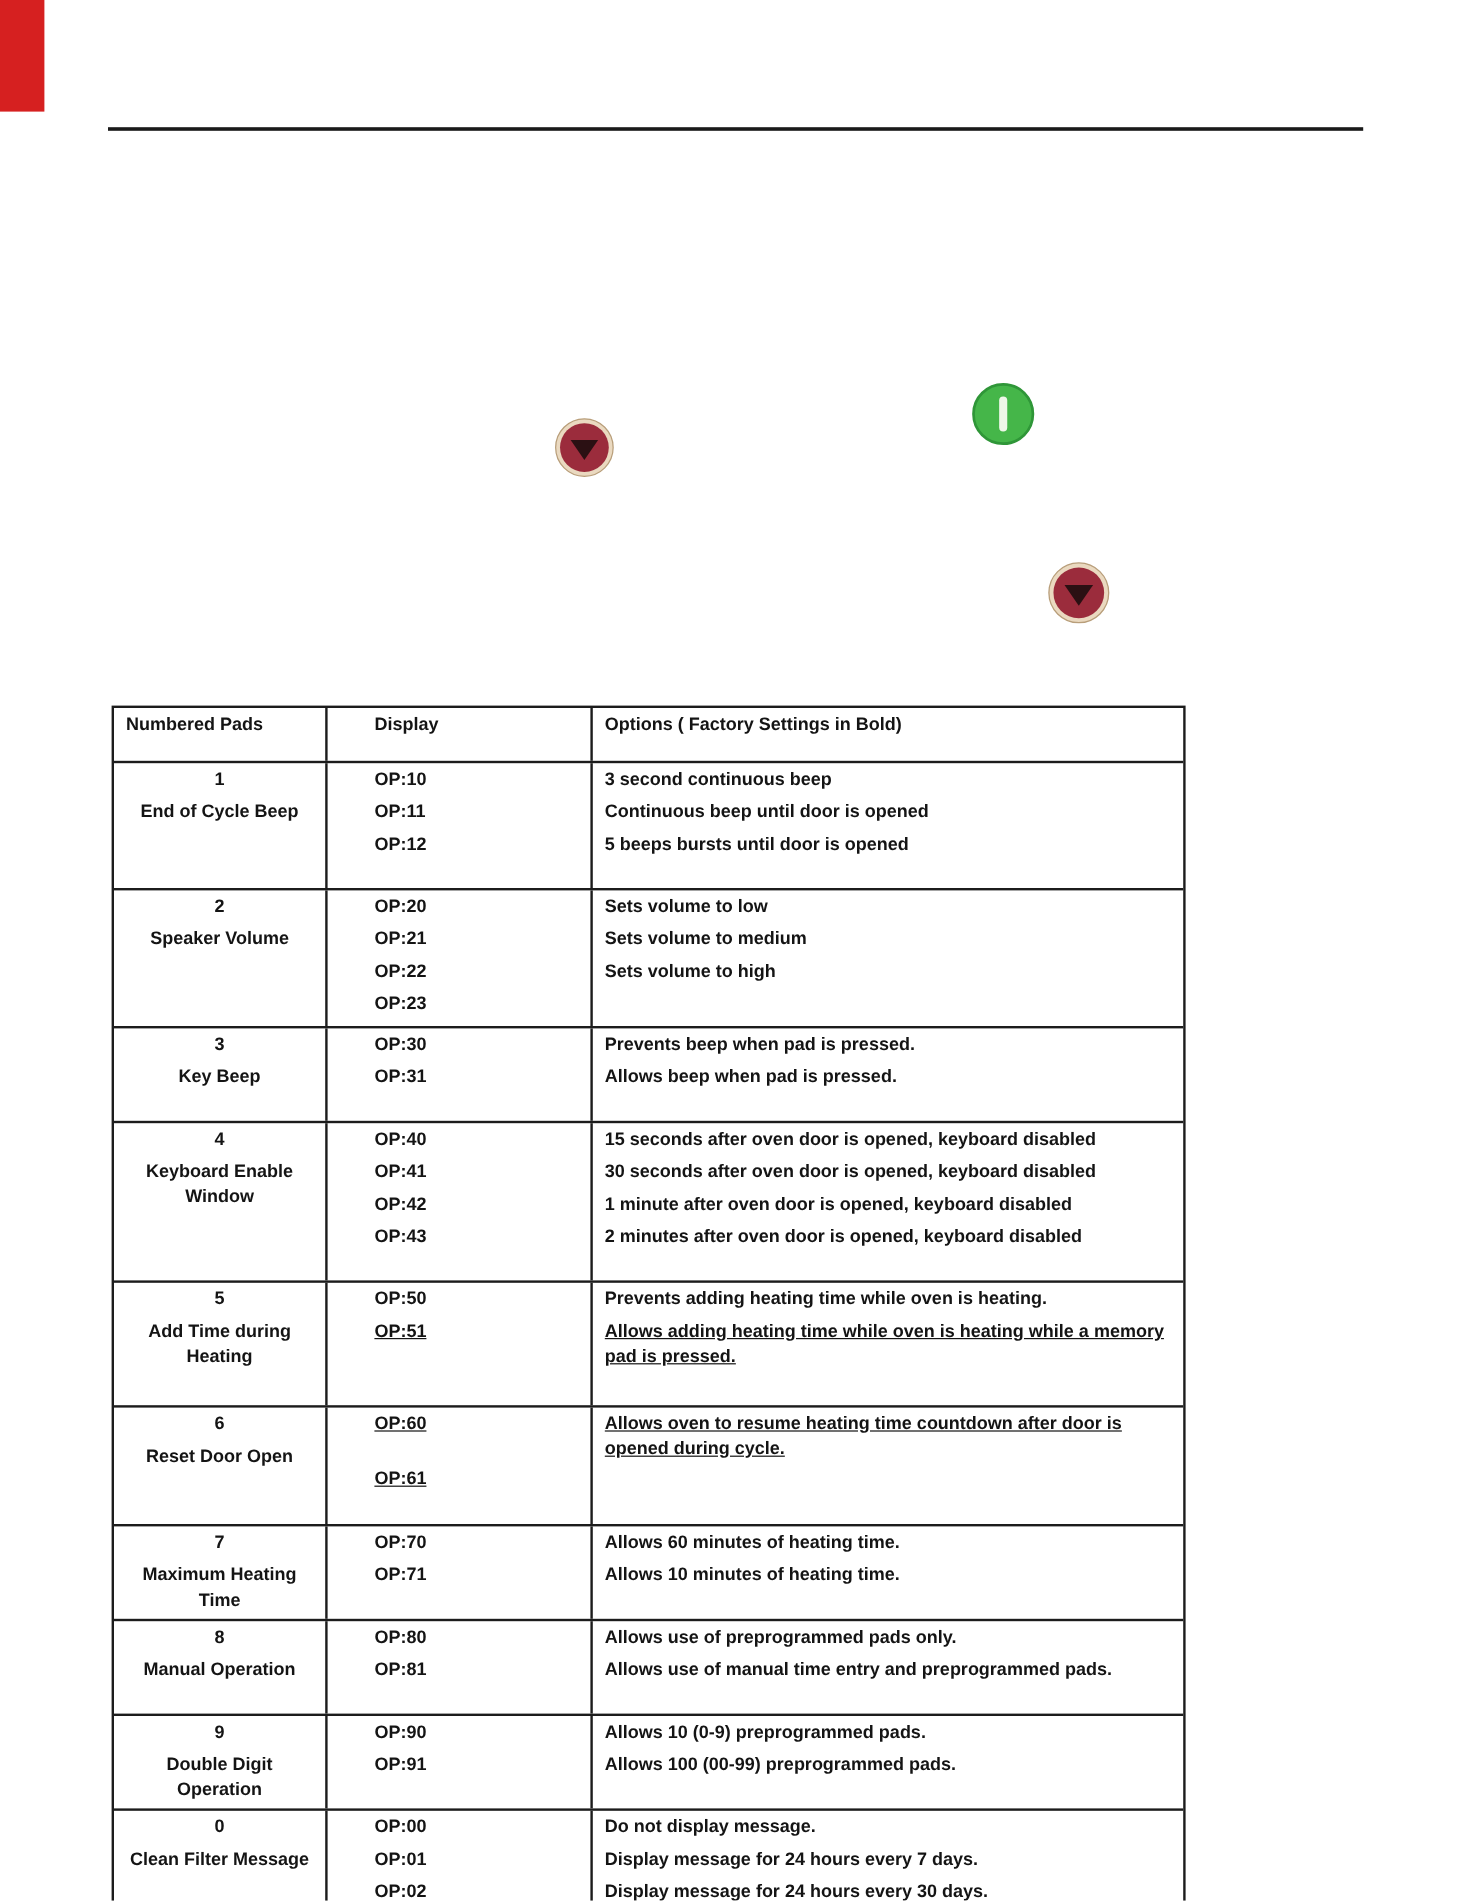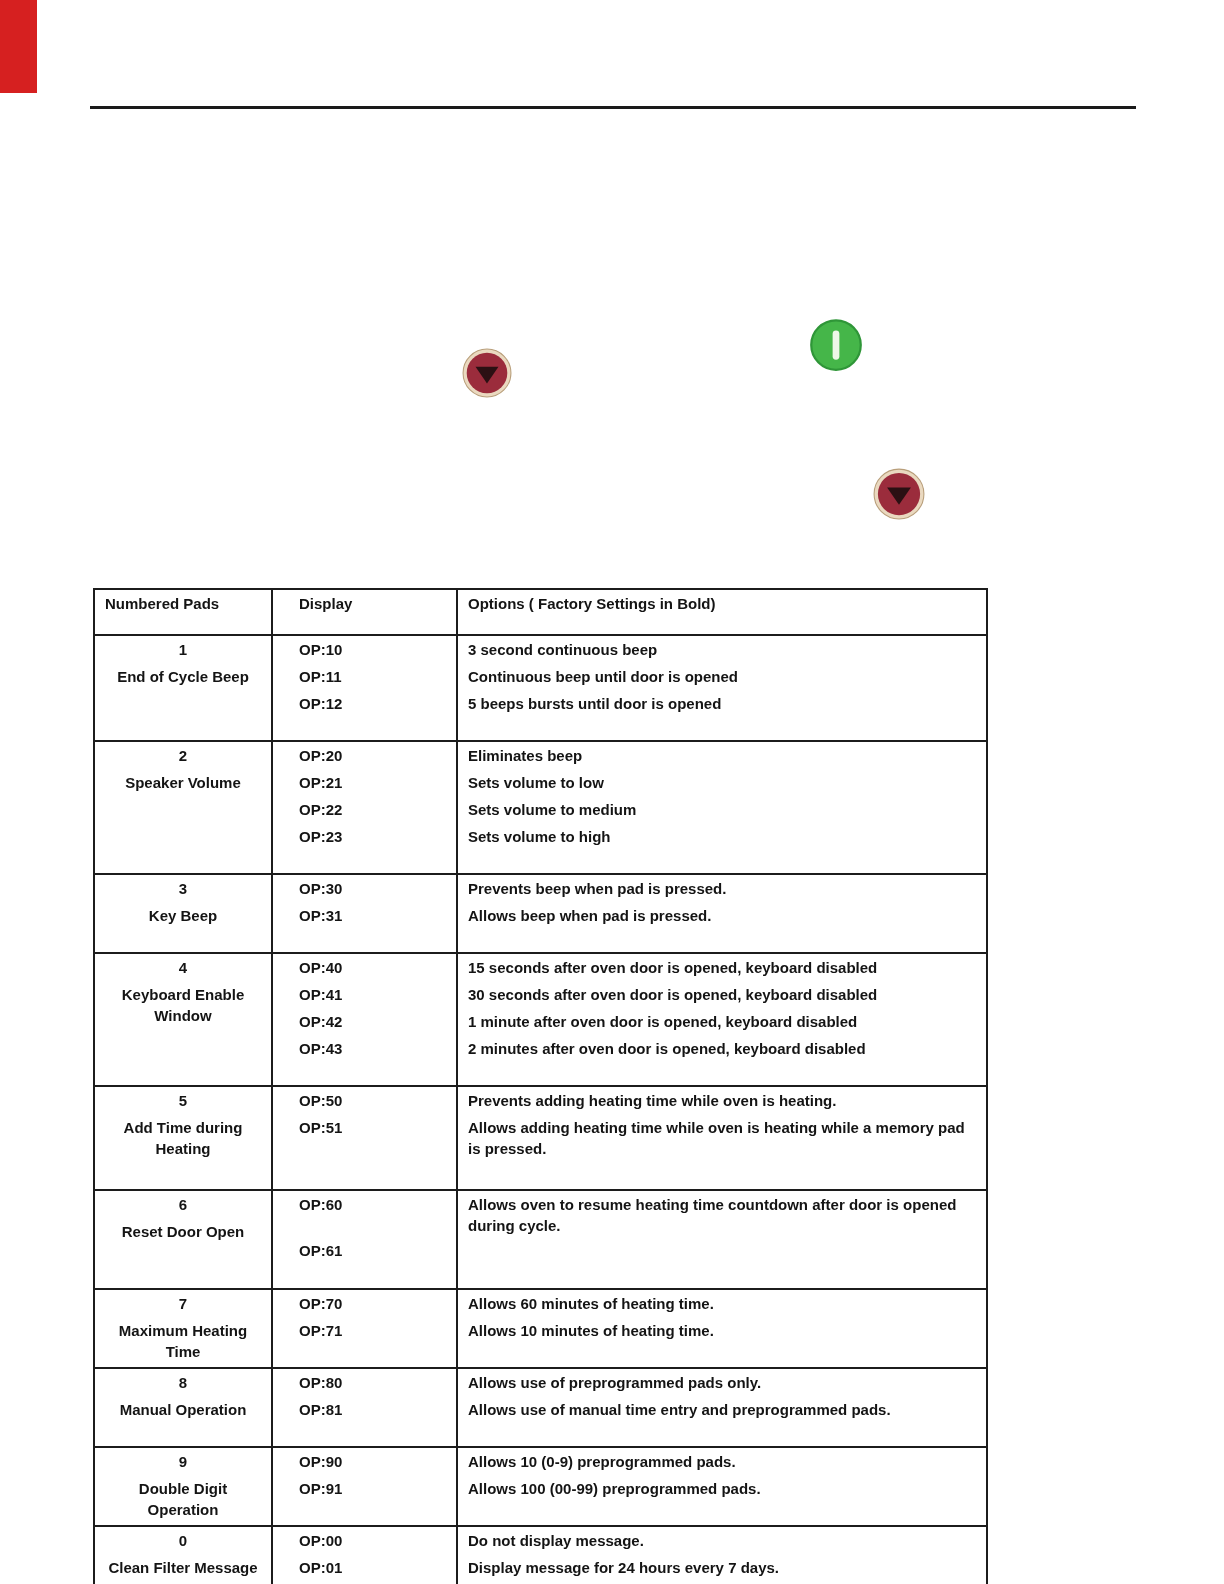--- a/index.html
+++ b/index.html
@@ -18,24 +18,24 @@
   .op-table{
     position:absolute;left:93px;top:588px;width:895px;
     border:2px solid #1c1c1c;
     color:#141414;font-size:15px;font-weight:bold;line-height:21px;
     box-sizing:border-box;
   }
   .trow{display:flex;align-items:stretch;box-sizing:border-box;}
   .group{border-top:2px solid #1c1c1c;}
   .cell{box-sizing:border-box;}
   .pad{width:178px;border-right:2px solid #1c1c1c;text-align:center;padding:3px 10px 2px 10px;}
-  .codes{width:185px;border-right:2px solid #1c1c1c;padding:3px 4px 2px 26px;}
+  .codes{width:185px;border-right:2px solid #1c1c1c;padding:3px 4px 2px 3px;margin-left:36px;}
   .opts{flex:1;padding:3px 8px 20px 10px;}
   .line{min-height:27px;box-sizing:border-box;}
-  .h2{min-height:46px;}
+  .h2{min-height:46px;text-decoration:underline;}
   .hdr .pad{text-align:left;padding-left:10px;}
   .hdr{min-height:27px;}
   .pad-num{min-height:27px;}
 
   .mh88{min-height:88px;} .mh108{min-height:108px;} .mh56{min-height:56px;}
   .mh104{min-height:104px;} .mh92{min-height:92px;} .mh78{min-height:78px;}
   .mh54{min-height:54px;} .mh72{min-height:72px;} .mh136{min-height:136px;}
 </style>
 </head>
 <body>
@@ -98,21 +98,20 @@
         <div class="pad-num">2</div>
         <div class="pad-name">Speaker Volume</div>
       </div>
       <div class="cell codes">
         <div class="line">OP:20</div>
         <div class="line">OP:21</div>
         <div class="line">OP:22</div>
         <div class="line">OP:23</div>
       </div>
       <div class="cell opts">
-        <div class="line">Eliminates beep</div>
         <div class="line">Sets volume to low</div>
         <div class="line">Sets volume to medium</div>
         <div class="line">Sets volume to high</div>
       </div>
     </div>
 
     <div class="trow group mh56">
       <div class="cell pad">
         <div class="pad-num">3</div>
         <div class="pad-name">Key Beep</div>

